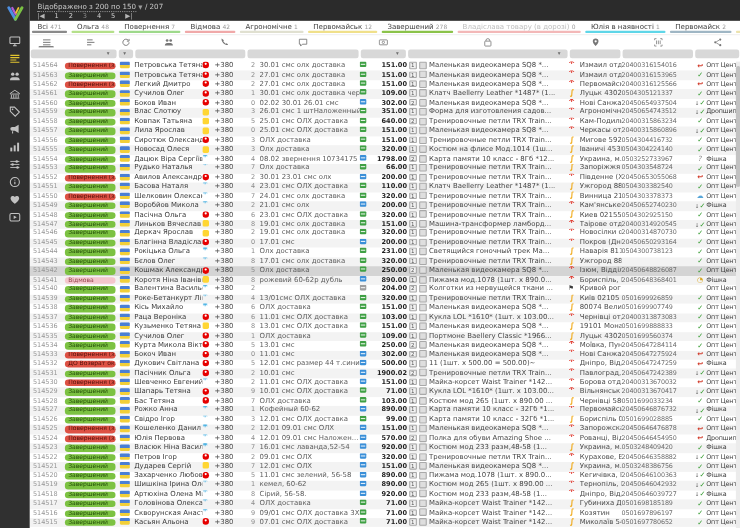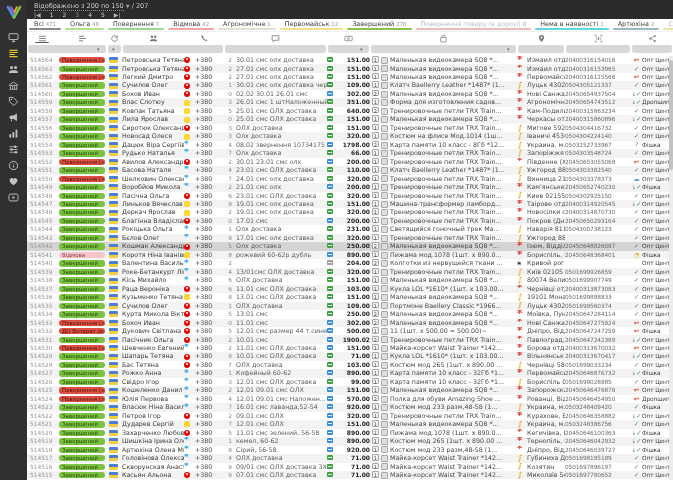--- a/index.html
+++ b/index.html
@@ -193,23 +193,23 @@
   </div>
 
   <div class="tabs">
       <div class="tab active"><span>Всі</span><span class="cnt">471</span><div class="u" style="background: rgb(138, 138, 138);"></div></div>
       <div class="tab"><span>Ольга</span><span class="cnt">48</span><div class="u" style="background: rgb(181, 224, 138);"></div></div>
       <div class="tab"><span>Повернення</span><span class="cnt">7</span><div class="u" style="background: rgb(158, 217, 139);"></div></div>
       <div class="tab"><span>Відмова</span><span class="cnt">42</span><div class="u" style="background: rgb(240, 169, 169);"></div></div>
       <div class="tab"><span>Агрономічне</span><span class="cnt">1</span><div class="u" style="background: rgb(224, 224, 208);"></div></div>
       <div class="tab"><span>Первомайськ</span><span class="cnt">12</span><div class="u" style="background: rgb(240, 224, 138);"></div></div>
       <div class="tab"><span>Завершений</span><span class="cnt">278</span><div class="u" style="background: rgb(139, 195, 74);"></div></div>
-      <div class="tab disabled"><span>Повернення товару (в дорозі)</span><span class="cnt">0</span><div class="u" style="background: rgb(243, 184, 184);"></div></div>
-      <div class="tab"><span>Нема в наявності</span><span class="cnt">1</span><div class="u" style="background: rgb(95, 214, 232);"></div></div>
-      <div class="tab"><span>Артюхіна</span><span class="cnt">2</span><div class="u" style="background: rgb(159, 182, 196);"></div></div>
+      <div class="tab disabled"><span>Владіслава товару (в дорозі)</span><span class="cnt">0</span><div class="u" style="background: rgb(243, 184, 184);"></div></div>
+      <div class="tab"><span>Юлія в наявності</span><span class="cnt">1</span><div class="u" style="background: rgb(95, 214, 232);"></div></div>
+      <div class="tab"><span>Первомайск</span><span class="cnt">2</span><div class="u" style="background: rgb(159, 182, 196);"></div></div>
       <div class="tab disabled"><span>Сервіси</span><div class="u" style="background: rgb(236, 227, 174);"></div></div>
     </div>
 
   <div class="hicons grid">
     <span class="hic h1 sorted">
         <svg viewBox="0 0 16 16">
           <path d="M2 4h12M2 8h12M2 12h12" stroke="currentColor" stroke-width="1.6" fill="none"></path>
         </svg>
       </span>
     <span class="hic h2">

